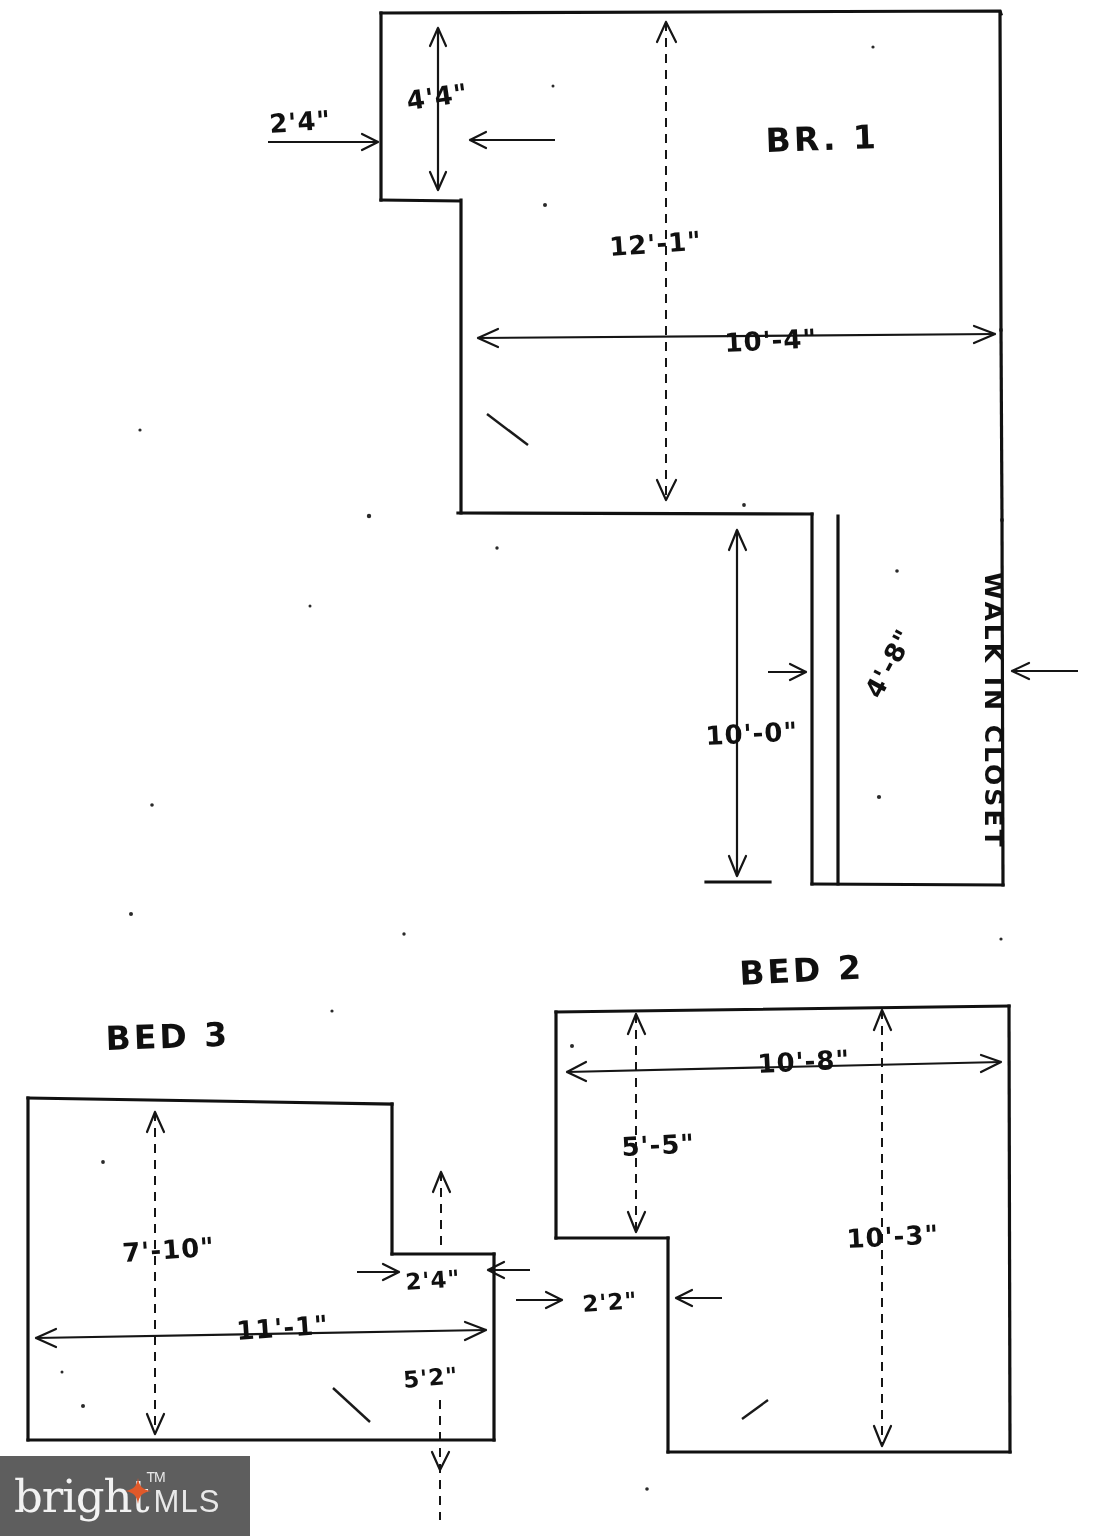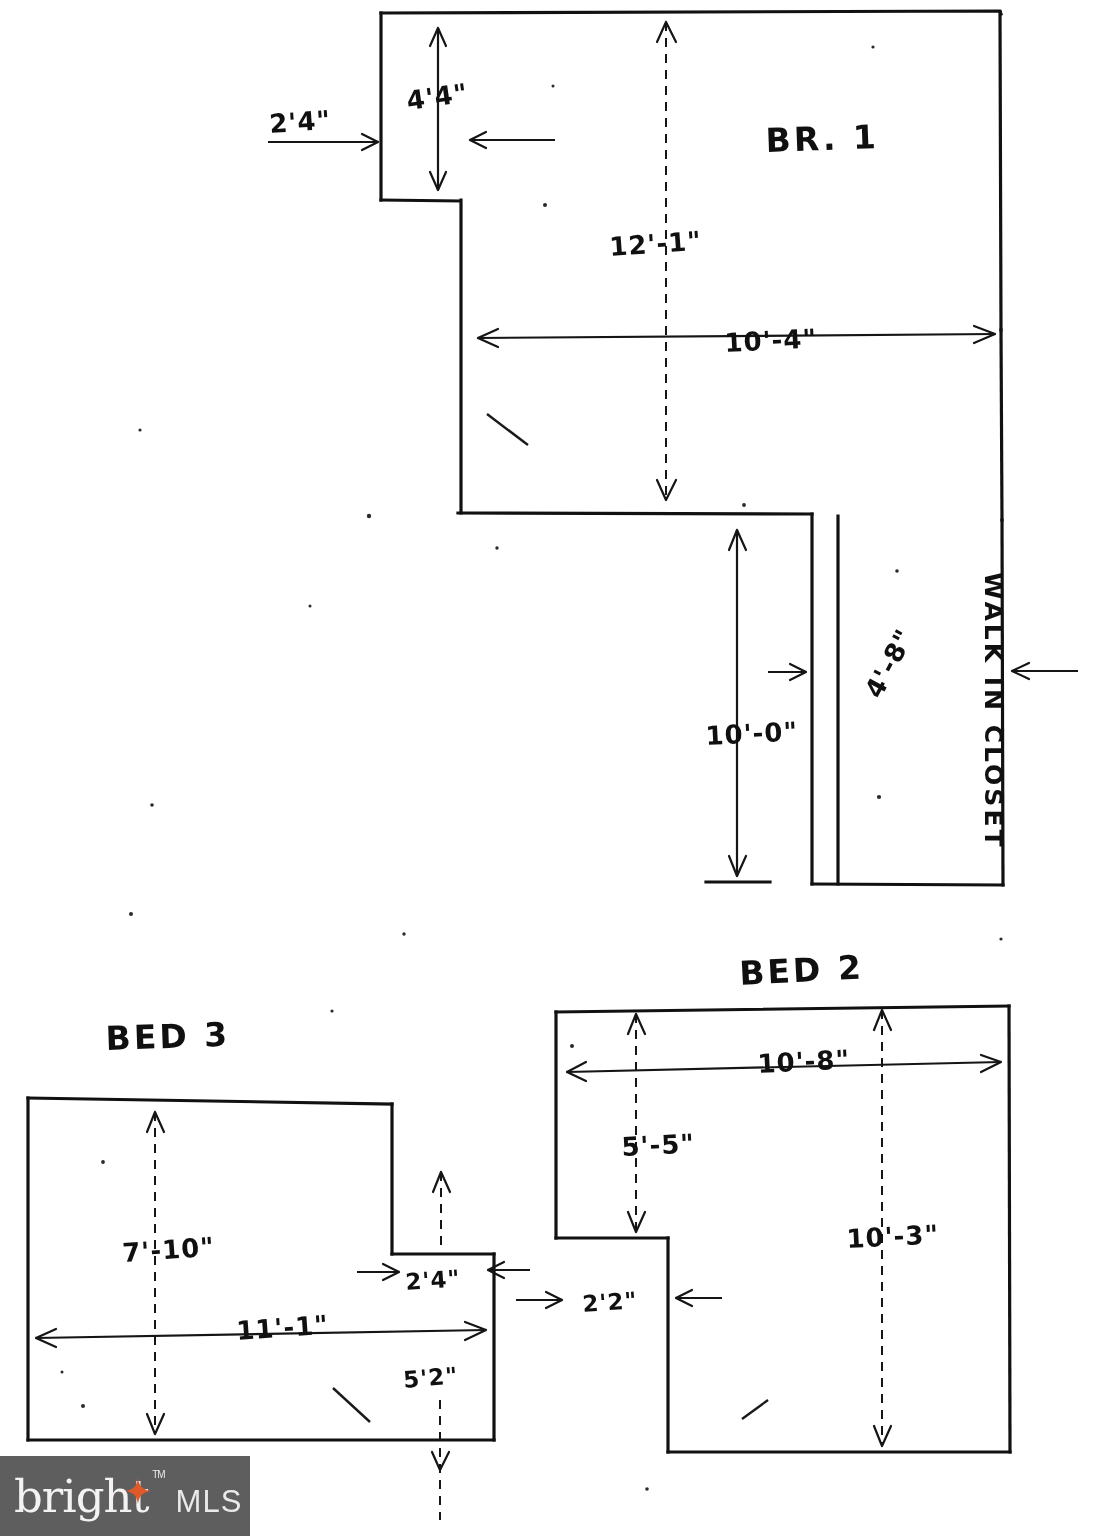--- a/index.html
+++ b/index.html
@@ -96,36 +96,36 @@
     font-size: 45px;
     color: #f2f2f2;
     line-height: 1;
     letter-spacing: -1px;
   }
   #watermark .wm-mls {
     font-family: "Liberation Sans", sans-serif;
     font-size: 31px;
     color: #e9e9e9;
     letter-spacing: 1px;
-    margin-left: 27px;
+    margin-left: 5px;
     margin-top: 12px;
   }
   #watermark .wm-star {
     position: absolute;
     right: -2px;
     top: 4px;
     width: 26px;
     height: 26px;
   }
   #watermark .wm-tm {
     position: absolute;
     right: -16px;
     top: -4px;
     font-family: "Liberation Sans", sans-serif;
-    font-size: 10px;
+    font-size: 14px;
     color: #e9e9e9;
   }
 </style>
 </head>
 <body>
 
 <div id="page">
 
   <svg id="plan-svg" viewBox="0 0 1109 1536">
 

